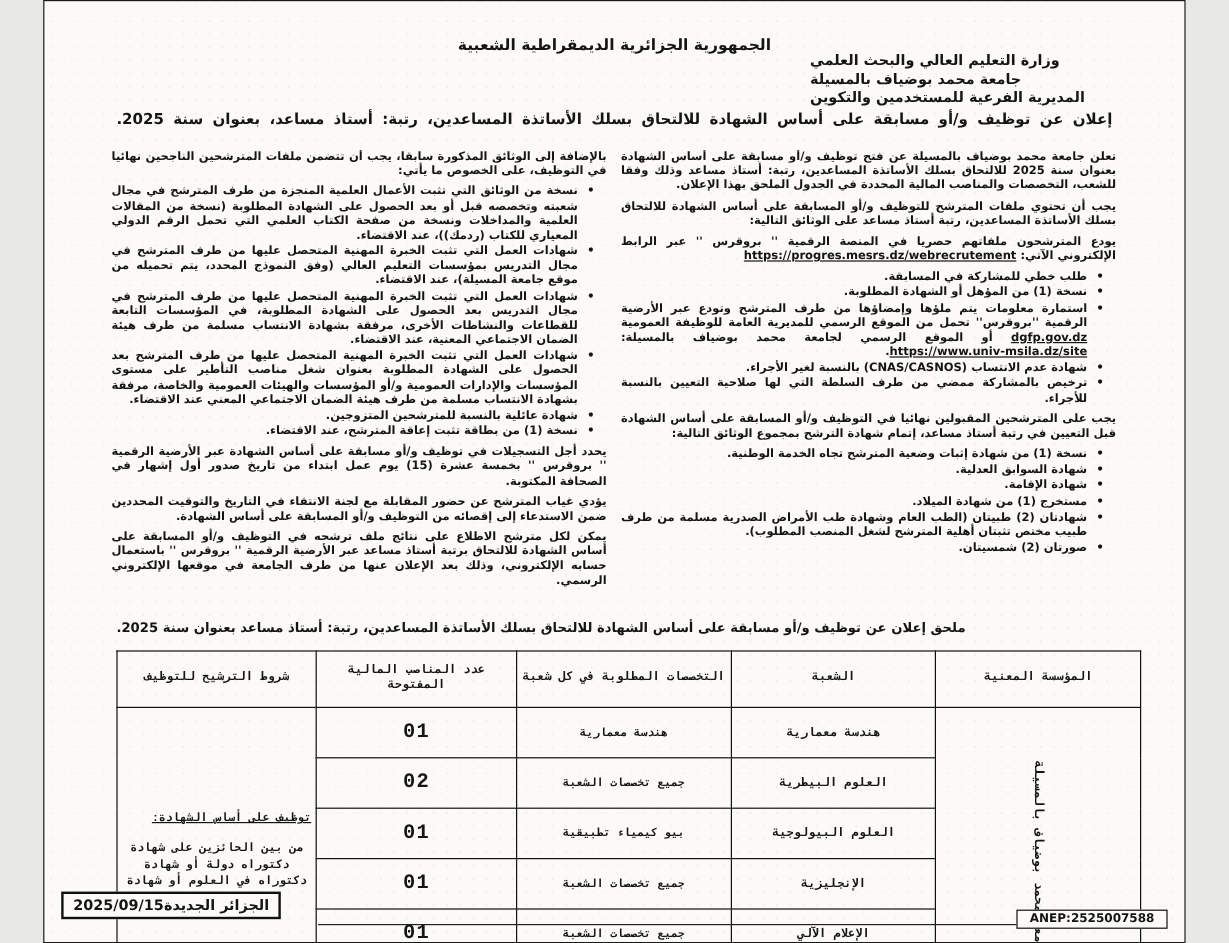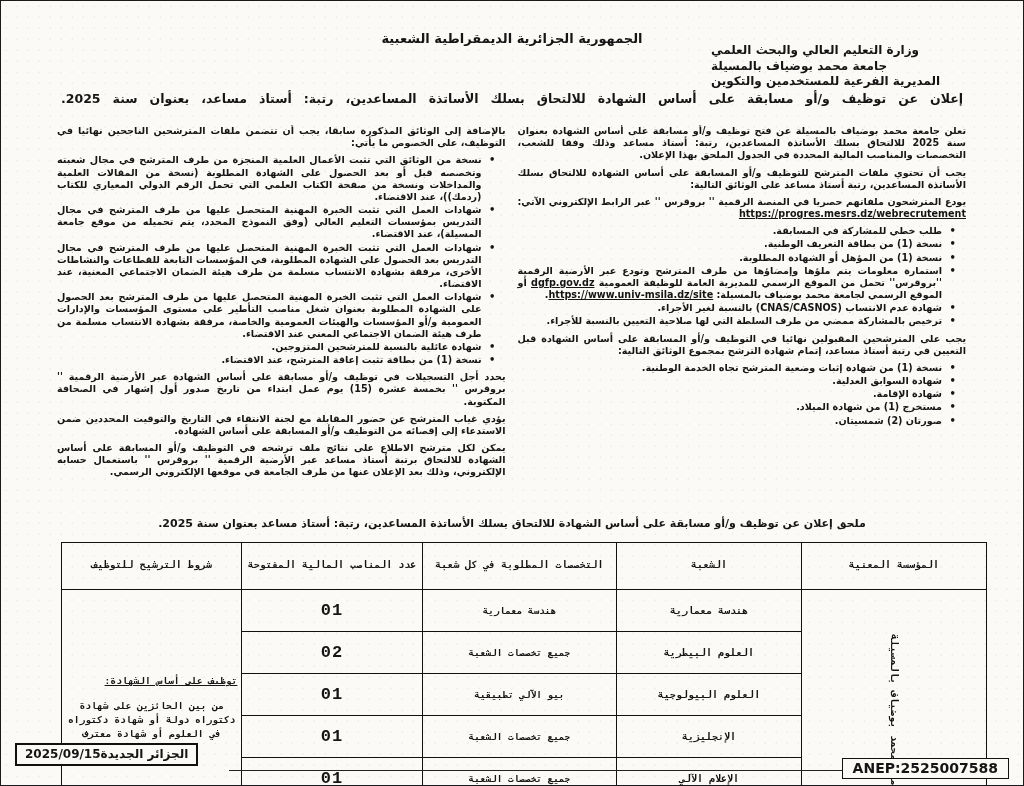--- a/index.html
+++ b/index.html
@@ -1,18 +1,18 @@
 <!DOCTYPE html>
 <html lang="ar" dir="rtl"><head>
 <meta charset="utf-8">
 <style>
   html,body{margin:0;padding:0;background:#e8e8e4;}
   .page{
     position:relative;
-    width:1024px;height:786px;
+    width:952px;height:786px;
     margin:0 auto;
     background:#fbfaf6;
     background-image:radial-gradient(rgba(0,0,0,0.045) 1px, transparent 1px);
     background-size:11px 11px;
     border:1px solid #1a1a1a;
     overflow:hidden;
     direction:rtl;
     font-family:"DejaVu Sans", sans-serif;
     color:#151515;
     font-weight:700;
@@ -39,21 +39,21 @@
   .col{flex:1 1 50%;font-size:9.6px;line-height:1.27;text-align:justify;}
   .col p{margin:0 0 5px 0;}
   .col ul{margin:0 0 5px 0;padding:0 14px 0 0;list-style:none;}
   .col li{position:relative;padding-right:10px;margin:0 0 1px 0;}
   .col li::before{
     content:"•";position:absolute;right:-4px;top:0;font-size:10px;
   }
   .lnk{text-decoration:underline;font-family:"DejaVu Sans", sans-serif;}
   .table-caption{
     position:absolute;top:516px;right:60px;left:60px;
-    font-size:11px;text-align:center;white-space:nowrap;
+    font-size:11px;text-align:left;white-space:nowrap;
   }
   .table-wrap{position:absolute;top:541px;right:36px;left:60px;}
   table.ann{
     width:100%;border-collapse:collapse;table-layout:fixed;
     font-size:10px;
   }
   table.ann th, table.ann td{
     border:1.6px solid #111;
     text-align:center;vertical-align:middle;
     padding:6px 4px;
@@ -80,21 +80,21 @@
   }
   .newspaper-box .date{direction:ltr;unicode-bidi:embed;}
   .footer-line{
     position:absolute;top:769px;left:228px;width:650px;
     border-top:1.6px solid #222;
   }
   .anep-box{
     position:absolute;top:757px;left:auto;right:auto;
     right:14px;
     border:1.6px solid #111;padding:1px 10px 2px 10px;
-    font-size:14px;background:#fbfaf6;direction:ltr;white-space:nowrap;
+    font-size:10px;background:#fbfaf6;direction:ltr;white-space:nowrap;
   }
 </style>
 </head>
 <body>
 
 <div class="page">
 
   <div class="country-header">الجمهورية الجزائرية الديمقراطية الشعبية</div>
 
   <div class="ministry-block">
@@ -109,34 +109,34 @@
 
     <div class="col">
       <p>تعلن جامعة محمد بوضياف بالمسيلة عن فتح توظيف و/أو مسابقة على أساس الشهادة بعنوان سنة 2025 للالتحاق بسلك الأساتذة المساعدين، رتبة: أستاذ مساعد وذلك وفقا للشعب، التخصصات والمناصب المالية المحددة في الجدول الملحق بهذا الإعلان.</p>
       <p>يجب أن تحتوي ملفات المترشح للتوظيف و/أو المسابقة على أساس الشهادة للالتحاق بسلك الأساتذة المساعدين، رتبة أستاذ مساعد على الوثائق التالية:</p>
       <p>
         <span>يودع المترشحون ملفاتهم حصريا في المنصة الرقمية '' بروقرس '' عبر الرابط الإلكتروني الآتي:</span>
         <span class="lnk">https://progres.mesrs.dz/webrecrutement</span>
       </p>
       <ul>
         <li>طلب خطي للمشاركة في المسابقة.</li>
-        <li>نسخة (1) من بطاقة التعريف الوطنية.</li>
         <li>نسخة (1) من المؤهل أو الشهادة المطلوبة.</li>
         <li>
           <span>استمارة معلومات يتم ملؤها وإمضاؤها من طرف المترشح وتودع عبر الأرضية الرقمية ''بروقرس'' تحمل من الموقع الرسمي للمديرية العامة للوظيفة العمومية </span><span class="lnk">dgfp.gov.dz</span><span> أو الموقع الرسمي لجامعة محمد بوضياف بالمسيلة: </span><span class="lnk">https://www.univ-msila.dz/site</span><span>.</span>
         </li>
         <li>شهادة عدم الانتساب (CNAS/CASNOS) بالنسبة لغير الأجراء.</li>
         <li>ترخيص بالمشاركة ممضي من طرف السلطة التي لها صلاحية التعيين بالنسبة للأجراء.</li>
       </ul>
       <p>يجب على المترشحين المقبولين نهائيا في التوظيف و/أو المسابقة على أساس الشهادة قبل التعيين في رتبة أستاذ مساعد، إتمام شهادة الترشح بمجموع الوثائق التالية:</p>
       <ul>
         <li>نسخة (1) من شهادة إثبات وضعية المترشح تجاه الخدمة الوطنية.</li>
         <li>شهادة السوابق العدلية.</li>
         <li>شهادة الإقامة.</li>
         <li>مستخرج (1) من شهادة الميلاد.</li>
+        <li>شهادتان (2) طبيتان (الطب العام وشهادة طب الأمراض الصدرية مسلمة من طرف طبيب مختص تثبتان أهلية المترشح لشغل المنصب المطلوب).</li>
         <li>صورتان (2) شمسيتان.</li>
       </ul>
     </div>
 
     <div class="col">
       <p>بالإضافة إلى الوثائق المذكورة سابقا، يجب أن تتضمن ملفات المترشحين الناجحين نهائيا في التوظيف، على الخصوص ما يأتي:</p>
       <ul>
         <li>نسخة من الوثائق التي تثبت الأعمال العلمية المنجزة من طرف المترشح في مجال شعبته وتخصصه قبل أو بعد الحصول على الشهادة المطلوبة (نسخة من المقالات العلمية والمداخلات ونسخة من صفحة الكتاب العلمي التي تحمل الرقم الدولي المعياري للكتاب (ردمك))، عند الاقتضاء.</li>
         <li>شهادات العمل التي تثبت الخبرة المهنية المتحصل عليها من طرف المترشح في مجال التدريس بمؤسسات التعليم العالي (وفق النموذج المحدد، يتم تحميله من موقع جامعة المسيلة)، عند الاقتضاء.</li>
         <li>شهادات العمل التي تثبت الخبرة المهنية المتحصل عليها من طرف المترشح في مجال التدريس بعد الحصول على الشهادة المطلوبة، في المؤسسات التابعة للقطاعات والنشاطات الأخرى، مرفقة بشهادة الانتساب مسلمة من طرف هيئة الضمان الاجتماعي المعنية، عند الاقتضاء.</li>
@@ -184,21 +184,21 @@
             <div class="cond-text">من بين الحائزين على شهادة دكتوراه دولة أو شهادة دكتوراه في العلوم أو شهادة معترف بمعادلتها.</div>
           </td>
         </tr>
         <tr>
           <td class="cell-row">العلوم البيطرية</td>
           <td class="cell-row spec-cell">جميع تخصصات الشعبة</td>
           <td class="cell-row count-cell">02</td>
         </tr>
         <tr>
           <td class="cell-row">العلوم البيولوجية</td>
-          <td class="cell-row spec-cell">بيو الآلي تطبيقية</td>
+          <td class="cell-row spec-cell">بيو كيمياء تطبيقية</td>
           <td class="cell-row count-cell">01</td>
         </tr>
         <tr>
           <td class="cell-row">الإنجليزية</td>
           <td class="cell-row spec-cell">جميع تخصصات الشعبة</td>
           <td class="cell-row count-cell">01</td>
         </tr>
         <tr>
           <td class="cell-row">الإعلام الآلي</td>
           <td class="cell-row spec-cell">جميع تخصصات الشعبة</td>

